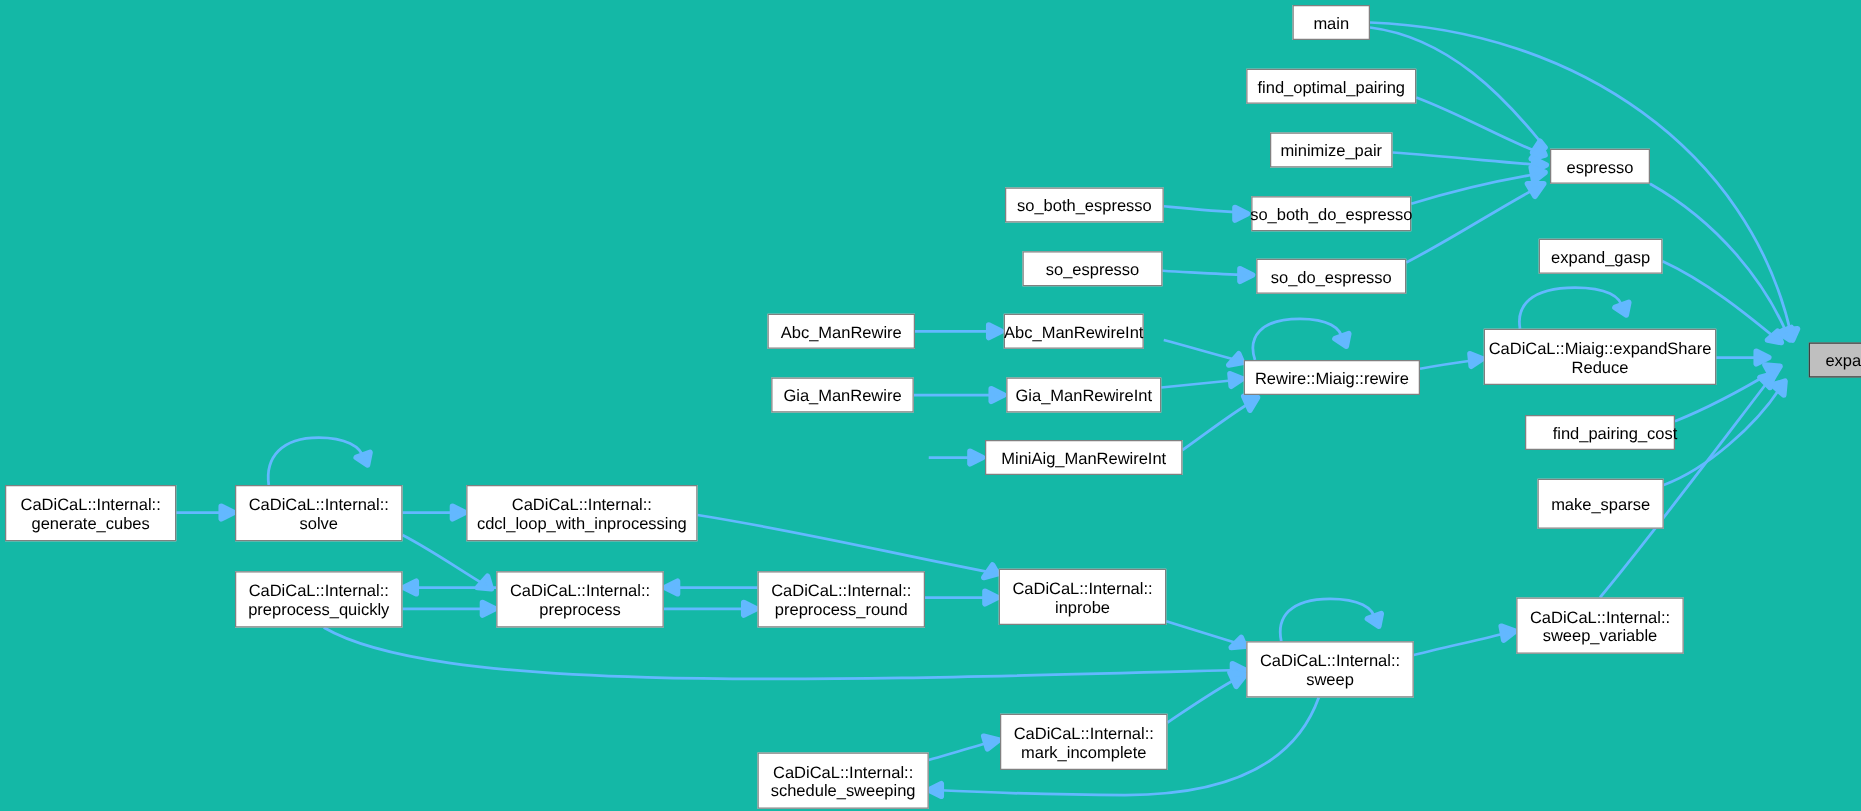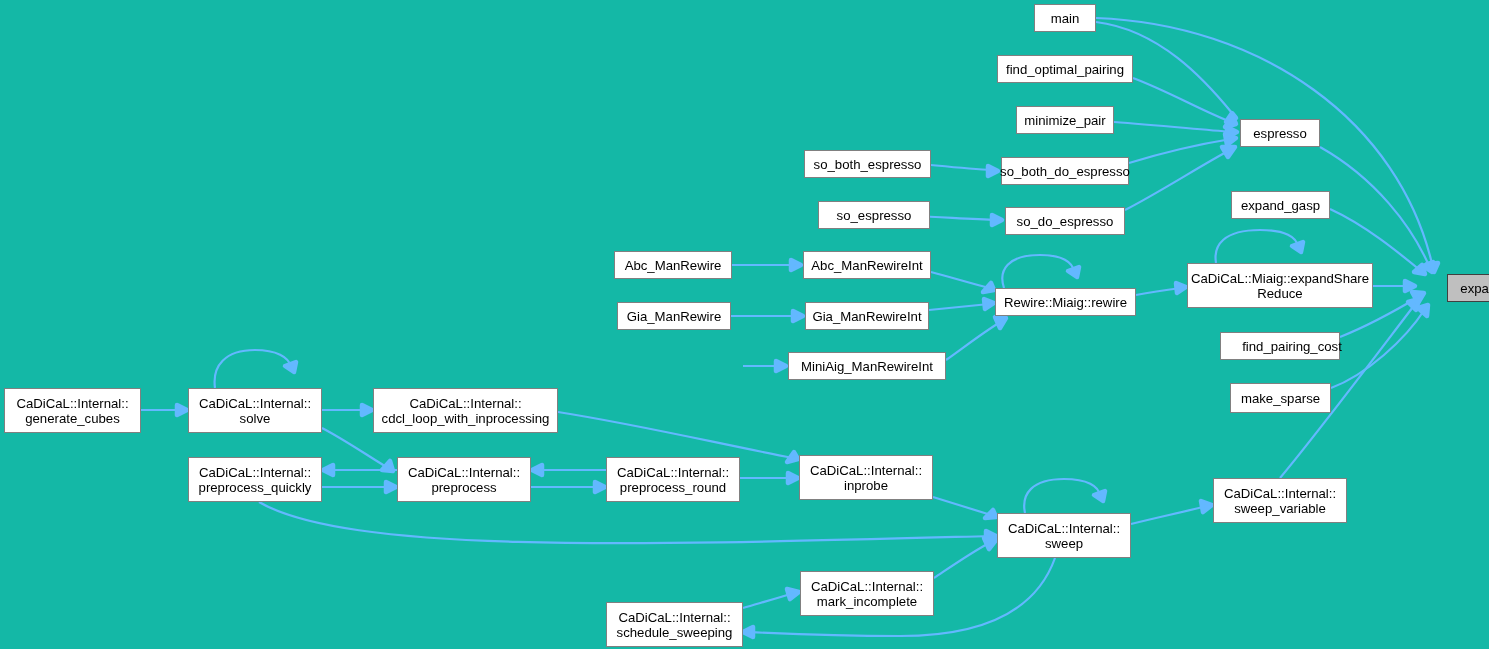--- a/index.html
+++ b/index.html
@@ -218,30 +218,30 @@
 <div class="node" style="left: 1034px; top: 4px; width: 62px; height: 28px;"><span class="node-label">main</span></div>
     <div class="node" style="left: 997px; top: 55px; width: 136px; height: 28px;"><span class="node-label">find_optimal_pairing</span></div>
     <div class="node" style="left: 1016px; top: 106px; width: 98px; height: 28px;"><span class="node-label">minimize_pair</span></div>
     <div class="node" style="left: 1240px; top: 119px; width: 80px; height: 28px;"><span class="node-label">espresso</span></div>
     <div class="node" style="left: 804px; top: 150px; width: 127px; height: 28px;"><span class="node-label">so_both_espresso</span></div>
     <div class="node" style="left: 1001px; top: 157px; width: 128px; height: 28px;"><span class="node-label">so_both_do_espresso</span></div>
     <div class="node" style="left: 1231px; top: 191px; width: 99px; height: 28px;"><span class="node-label">expand_gasp</span></div>
     <div class="node" style="left: 818px; top: 201px; width: 112px; height: 28px;"><span class="node-label">so_espresso</span></div>
     <div class="node" style="left: 1005px; top: 207px; width: 120px; height: 28px;"><span class="node-label">so_do_espresso</span></div>
     <div class="node" style="left: 614px; top: 251px; width: 118px; height: 28px;"><span class="node-label">Abc_ManRewire</span></div>
-    <div class="node" style="left: 803px; top: 251px; width: 128px; height: 28px;"><span class="node-label">Abc_ManRewireInt</span></div>
+    <div class="node" style="left: 803px; top: 251px; width: 112px; height: 28px;"><span class="node-label">Abc_ManRewireInt</span></div>
     <div class="node" style="left: 1187px; top: 263px; width: 186px; height: 45px;"><span class="node-label">CaDiCaL::Miaig::expandShare
 Reduce</span></div>
     <div class="node focus" style="left: 1447px; top: 274px; width: 70px; height: 28px;"><span class="node-label">expand</span></div>
     <div class="node" style="left: 995px; top: 288px; width: 141px; height: 28px;"><span class="node-label">Rewire::Miaig::rewire</span></div>
     <div class="node" style="left: 617px; top: 302px; width: 114px; height: 28px;"><span class="node-label">Gia_ManRewire</span></div>
     <div class="node" style="left: 805px; top: 302px; width: 124px; height: 28px;"><span class="node-label">Gia_ManRewireInt</span></div>
     <div class="node" style="left: 1220px; top: 332px; width: 120px; height: 28px; padding-left: 24px;"><span class="node-label">find_pairing_cost</span></div>
     <div class="node" style="left: 788px; top: 352px; width: 158px; height: 28px;"><span class="node-label">MiniAig_ManRewireInt</span></div>
-    <div class="node" style="left: 1230px; top: 383px; width: 101px; height: 30px;"><span class="node-label">make_sparse</span></div>
+    <div class="node" style="left: 1230px; top: 383px; width: 101px; height: 40px;"><span class="node-label">make_sparse</span></div>
     <div class="node" style="left: 4px; top: 388px; width: 137px; height: 45px;"><span class="node-label">CaDiCaL::Internal::
 generate_cubes</span></div>
     <div class="node" style="left: 188px; top: 388px; width: 134px; height: 45px;"><span class="node-label">CaDiCaL::Internal::
 solve</span></div>
     <div class="node" style="left: 373px; top: 388px; width: 185px; height: 45px;"><span class="node-label">CaDiCaL::Internal::
 cdcl_loop_with_inprocessing</span></div>
     <div class="node" style="left: 799px; top: 455px; width: 134px; height: 45px;"><span class="node-label">CaDiCaL::Internal::
 inprobe</span></div>
     <div class="node" style="left: 188px; top: 457px; width: 134px; height: 45px;"><span class="node-label">CaDiCaL::Internal::
 preprocess_quickly</span></div>

